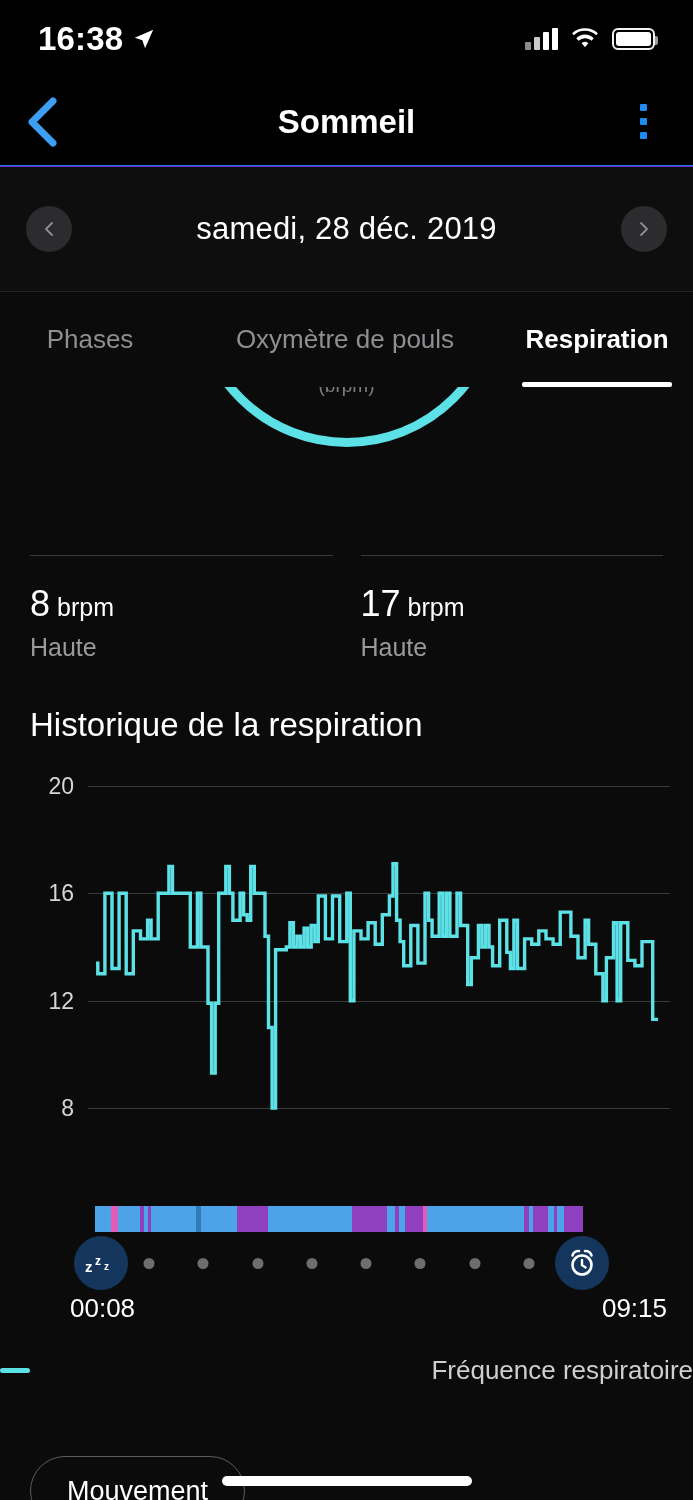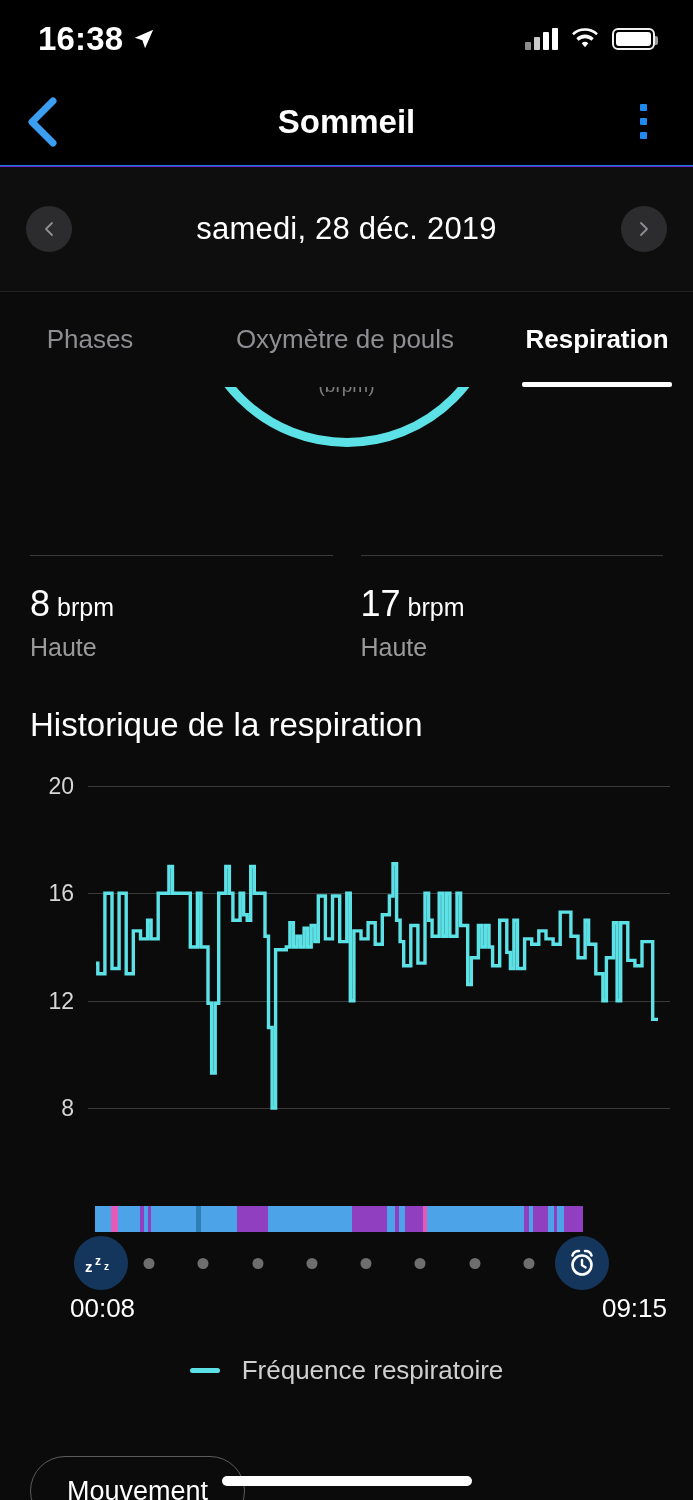--- a/index.html
+++ b/index.html
@@ -181,21 +181,21 @@
   .tl-end.start { left:74px; }
   .tl-end.end { right:84px; }
   .tl-time {
     position:absolute; top:87px; color:#fff; font-size:26px;
   }
   .tl-time.start { left:70px; }
   .tl-time.end { right:26px; }
 
   
   .legend {
-    display:flex; align-items:center; justify-content:center;
+    display:flex; align-items:center; justify-content:space-between;
     gap:22px; margin-top:34px;
   }
   .legend-line { width:30px; height:5px; background:#5ce1e6; border-radius:3px; }
   .legend-text { color:#cfcfcf; font-size:26px; }
 
   
   .chip-row { padding:0 30px; margin-top:70px; }
   .chip {
     display:inline-flex; align-items:center; justify-content:center;
     height:70px; padding:0 36px;

